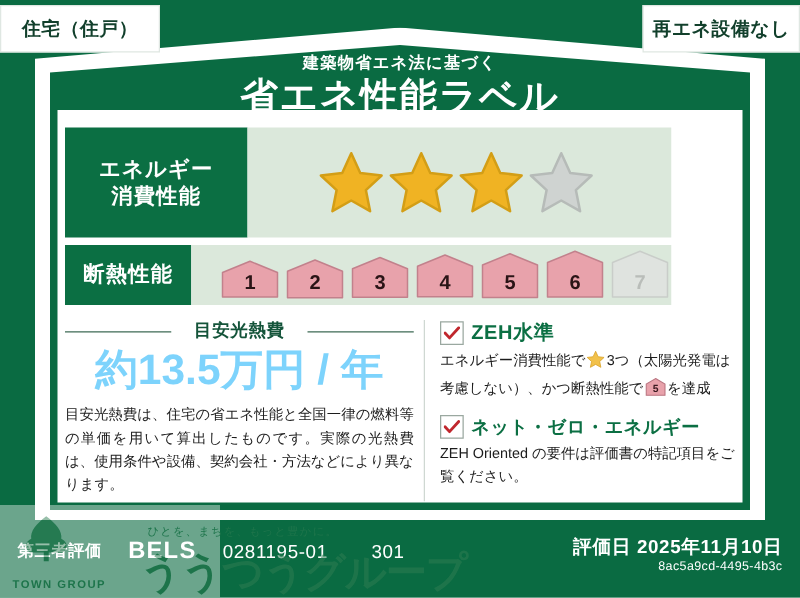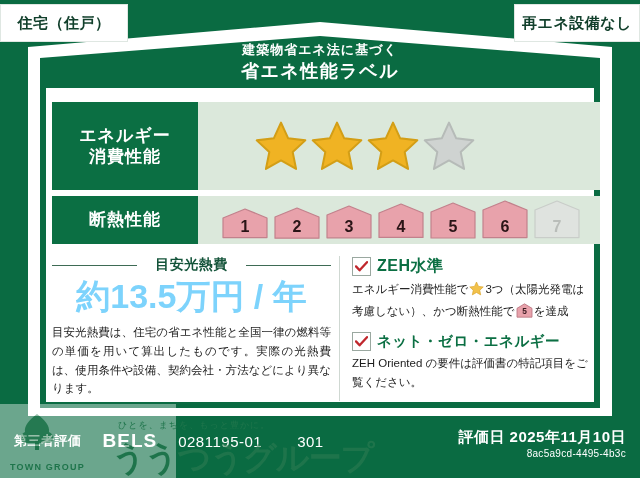--- a/index.html
+++ b/index.html
@@ -38,24 +38,24 @@
     position:absolute;left:46px;top:88px;width:548px;height:314px;
     background:#ffffff;
   }
 
   
   .hdr{
     position:absolute;left:0;right:0;top:42px;text-align:center;
     color:#ffffff;z-index:5;
   }
   .hdr-sub{font-size:13px;font-weight:bold;letter-spacing:1px;line-height:1.2;}
-  .hdr-main{font-size:18px;font-weight:bold;letter-spacing:1.5px;margin-top:3px;line-height:1.15;}
-
-  
-  .rows{position:absolute;left:52px;top:102px;width:548px;z-index:6;}
+  .hdr-main{font-size:30px;font-weight:bold;letter-spacing:1.5px;margin-top:3px;line-height:1.15;}
+
+  
+  .rows{position:absolute;left:52px;top:102px;width:485px;z-index:6;}
   .perf-row{display:flex;align-items:stretch;margin-bottom:6px;}
   .perf-key{
     width:146px;background:#0b6f43;color:#fff;
     font-weight:bold;font-size:17px;line-height:1.25;
     display:flex;align-items:center;justify-content:center;text-align:center;
     letter-spacing:1px;
   }
   .perf-val{flex:1;background:#dbe8db;display:flex;align-items:center;}
   .row-energy .perf-key{height:88px;}
   .row-energy .perf-val{height:88px;padding-left:56px;}

